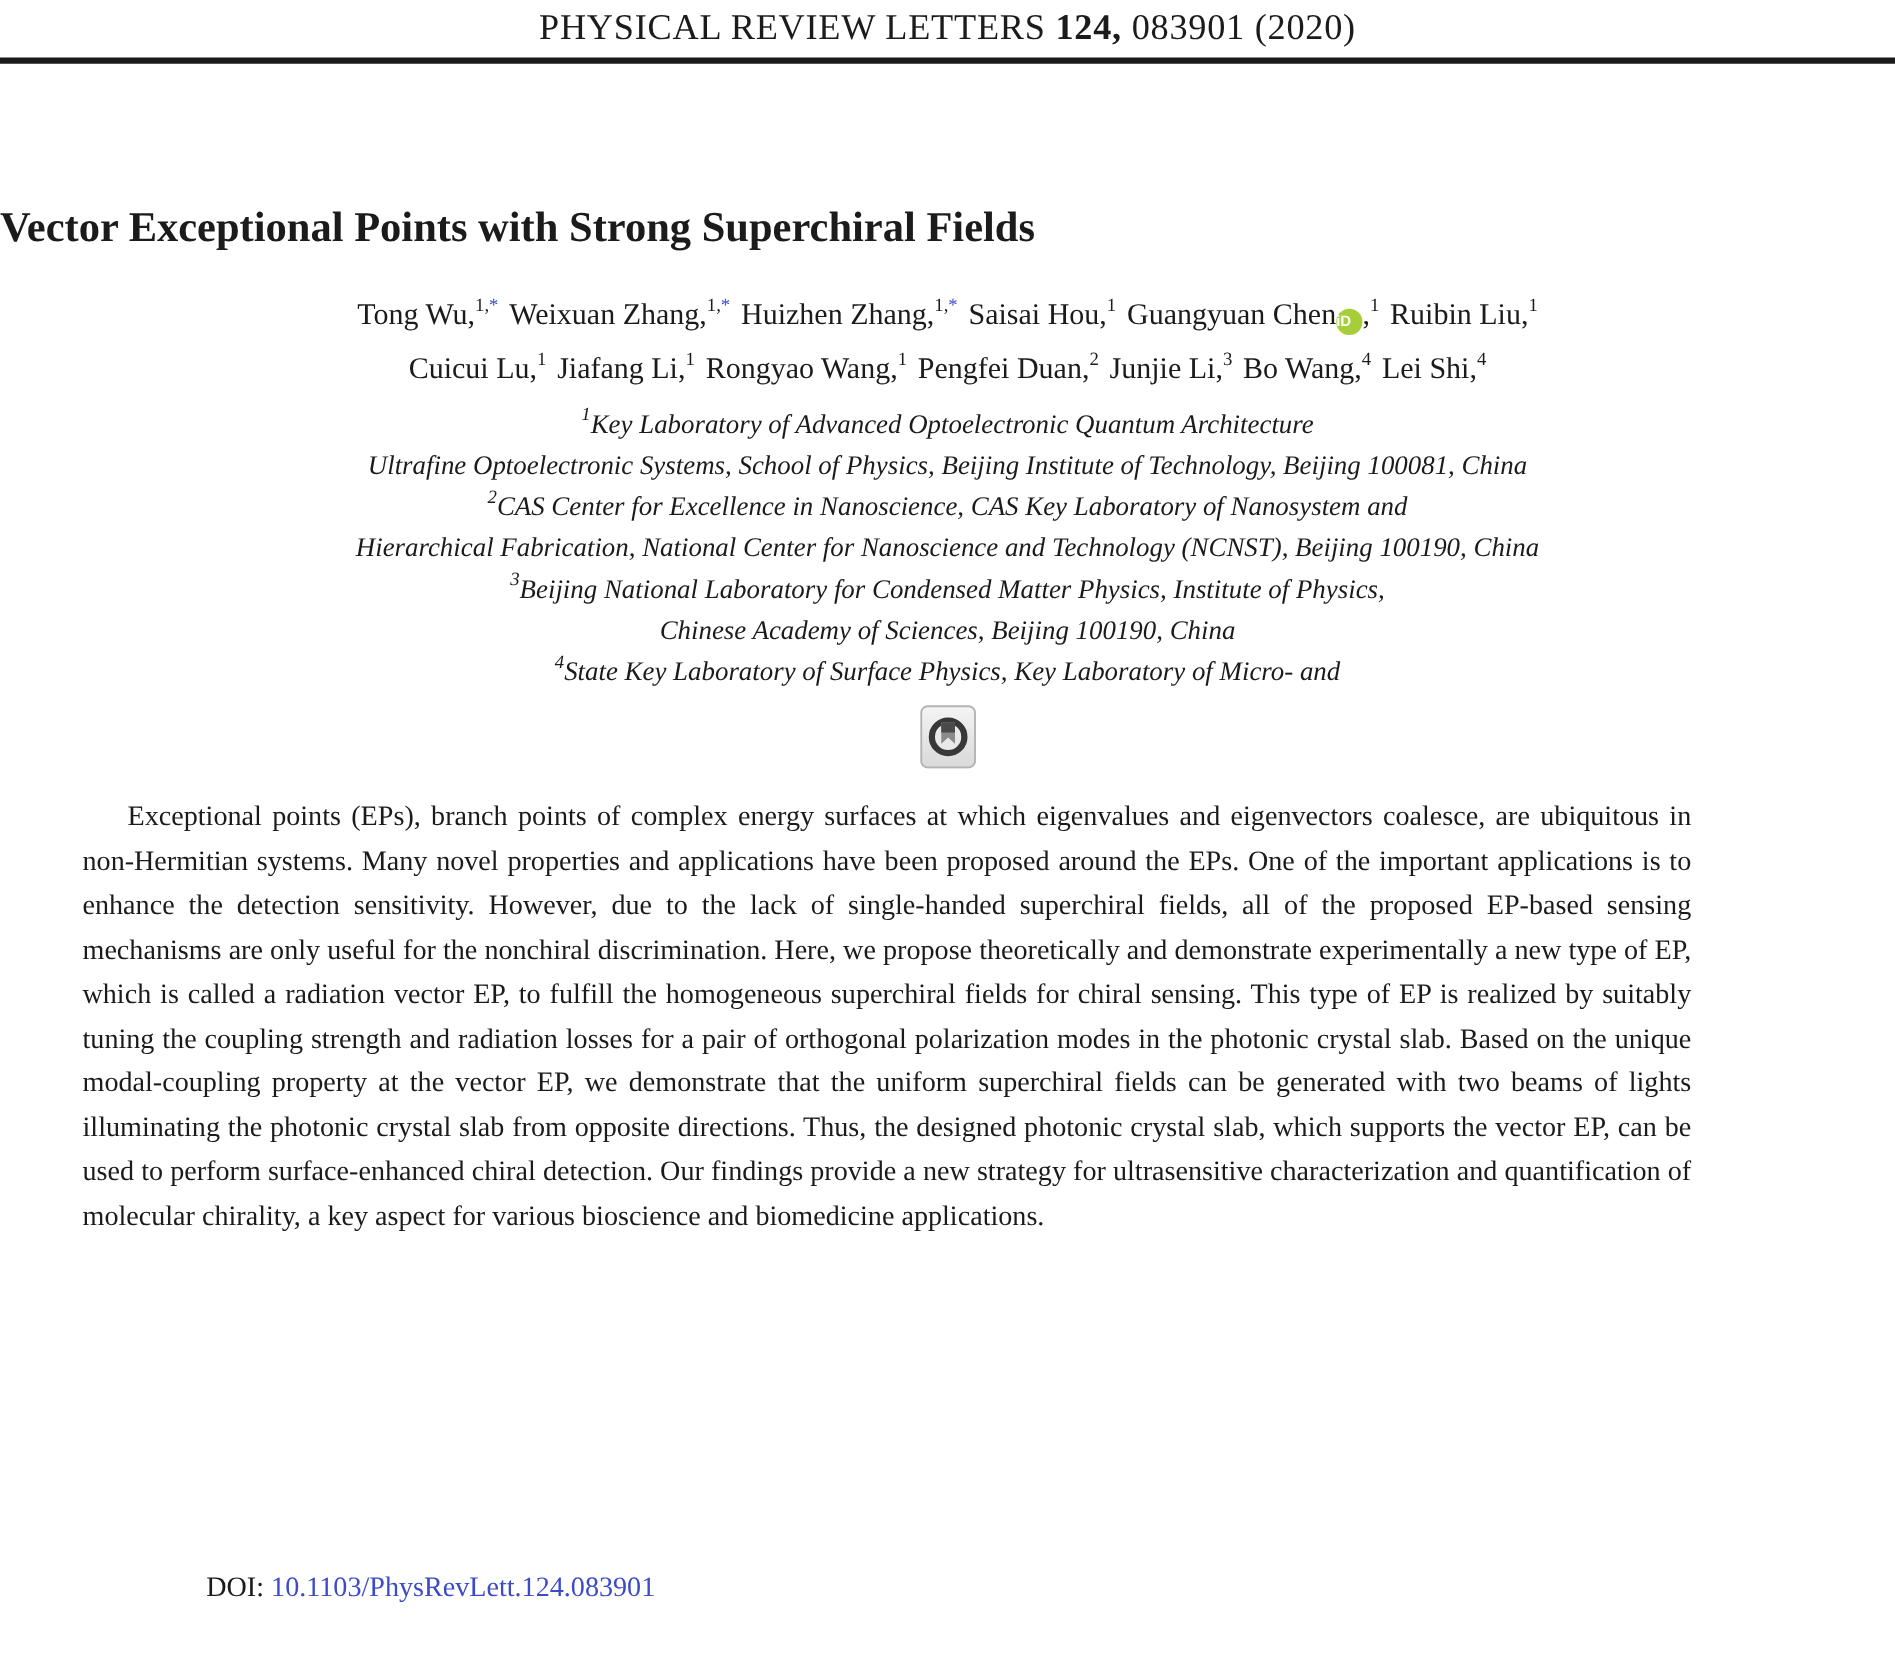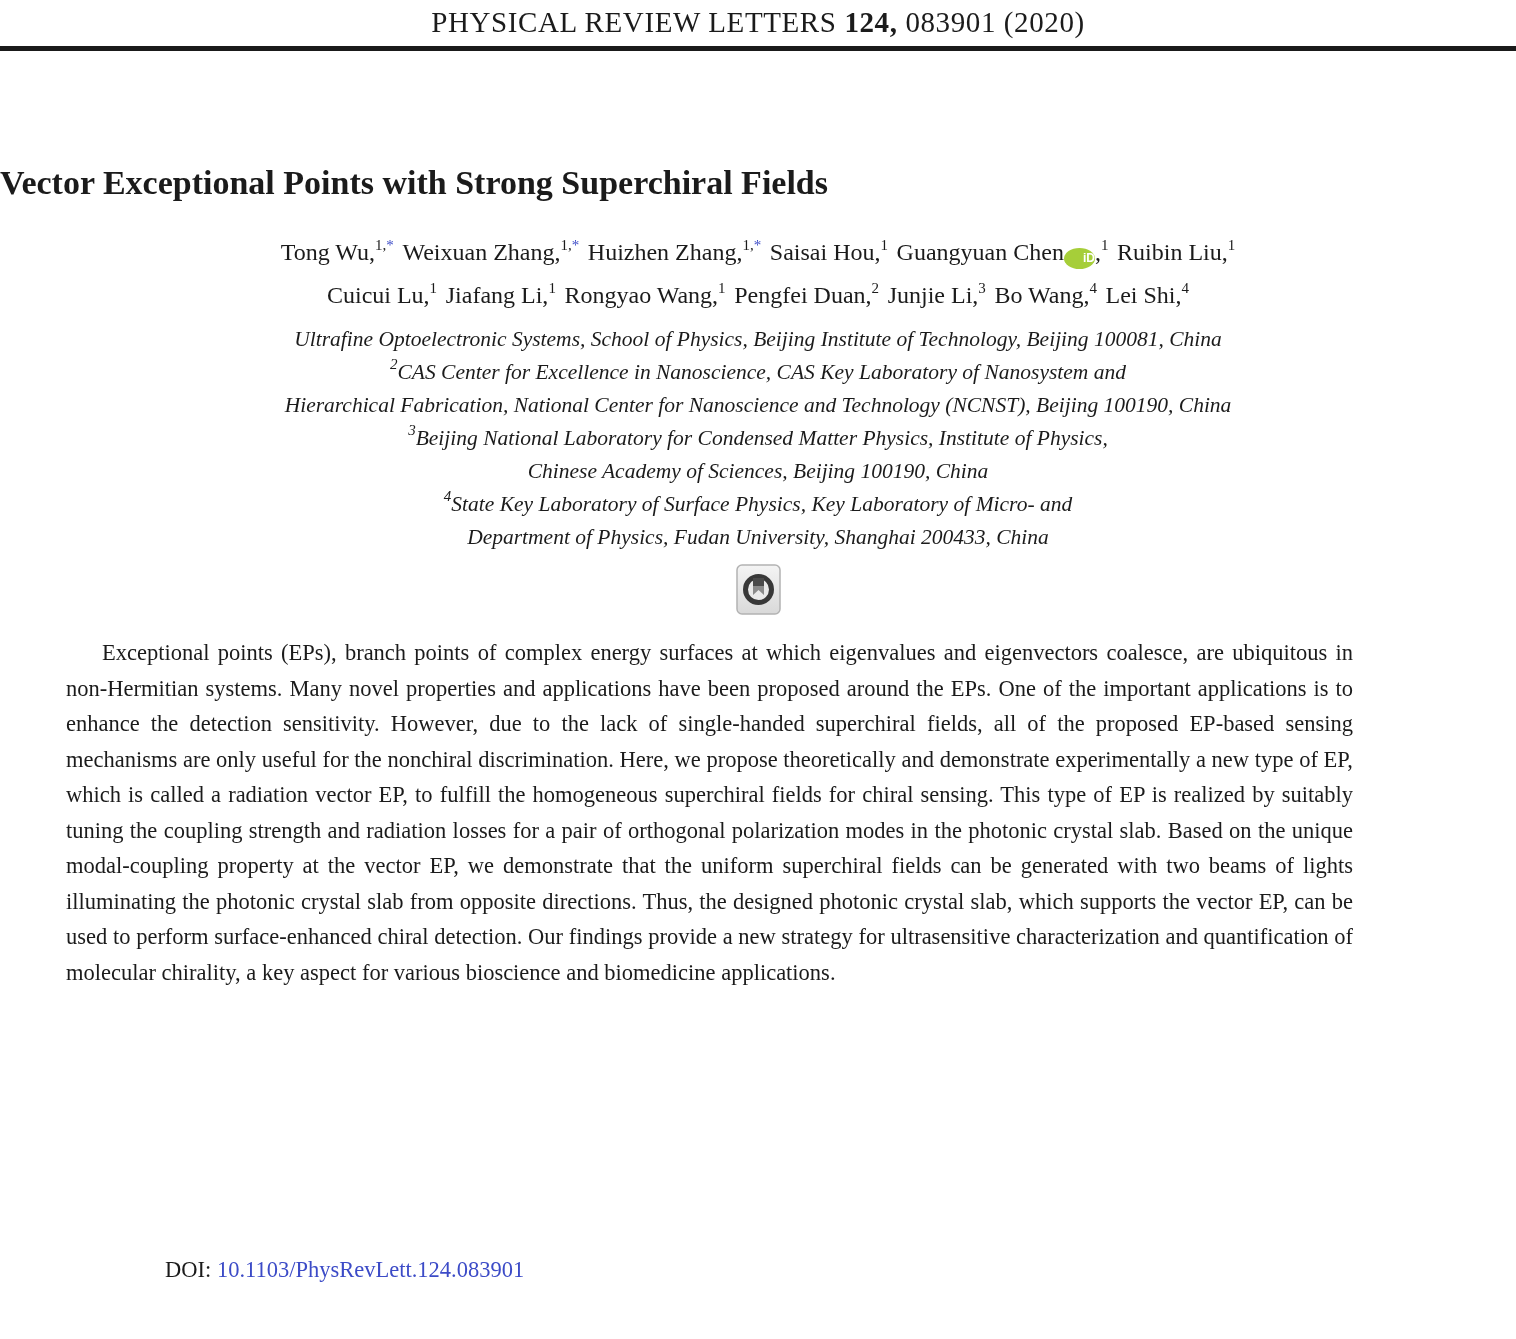--- a/index.html
+++ b/index.html
@@ -42,30 +42,30 @@
   }
   .author { white-space: nowrap; margin: 0 0.18em; }
   .authors sup, .affiliations sup {
     font-size: 15px;
     line-height: 0;
     vertical-align: 10px;
   }
   .blue-mark { color: #3c4bc7; }
   .orcid-icon {
     display: inline-block;
-    width: 31px; height: 21px;
+    width: 21px; height: 21px;
     border-radius: 50%;
     background: #a6ce39;
     color: #ffffff;
     font-family: "Liberation Sans", sans-serif;
     font-style: normal;
     font-weight: bold;
     font-size: 12px;
     line-height: 21px;
-    text-align: right;
+    text-align: left;
     vertical-align: -2px;
   }
   .affiliations {
     margin-top: 6px;
     text-align: center;
     font-style: italic;
     font-size: 21.5px;
     line-height: 33px;
   }
   .received-row {
@@ -110,27 +110,27 @@
   <div class="paper-title">Vector Exceptional Points with Strong Superchiral Fields</div>
 
   <div class="authors">
     <div><span class="author"><span>Tong Wu,</span><sup><span>1,</span><span class="blue-mark">*</span></sup></span><span class="author"><span>Weixuan Zhang,</span><sup><span>1,</span><span class="blue-mark">*</span></sup></span><span class="author"><span>Huizhen Zhang,</span><sup><span>1,</span><span class="blue-mark">*</span></sup></span><span class="author"><span>Saisai Hou,</span><sup><span>1</span></sup></span><span class="author"><span>Guangyuan Chen</span><span class="orcid-icon">iD</span><span>,</span><sup><span>1</span></sup></span><span class="author"><span>Ruibin Liu,</span><sup><span>1</span></sup></span>
     </div>
     <div><span class="author"><span>Cuicui Lu,</span><sup><span>1</span></sup></span><span class="author"><span>Jiafang Li,</span><sup><span>1</span></sup></span><span class="author"><span>Rongyao Wang,</span><sup><span>1</span></sup></span><span class="author"><span>Pengfei Duan,</span><sup><span>2</span></sup></span><span class="author"><span>Junjie Li,</span><sup><span>3</span></sup></span><span class="author"><span>Bo Wang,</span><sup><span>4</span></sup></span><span class="author"><span>Lei Shi,</span><sup><span>4</span></sup></span>
     </div>
   </div>
 
   <div class="affiliations">
+    <div><sup>1</sup><span>Key Laboratory of Advanced Optoelectronic Quantum Architecture</span></div>
     <div><sup></sup><span>Ultrafine Optoelectronic Systems, School of Physics, Beijing Institute of Technology, Beijing 100081, China</span></div>
     <div><sup>2</sup><span>CAS Center for Excellence in Nanoscience, CAS Key Laboratory of Nanosystem and</span></div>
     <div><sup></sup><span>Hierarchical Fabrication, National Center for Nanoscience and Technology (NCNST), Beijing 100190, China</span></div>
     <div><sup>3</sup><span>Beijing National Laboratory for Condensed Matter Physics, Institute of Physics,</span></div>
     <div><sup></sup><span>Chinese Academy of Sciences, Beijing 100190, China</span></div>
     <div><sup>4</sup><span>State Key Laboratory of Surface Physics, Key Laboratory of Micro- and</span></div>
-    <div><sup></sup><span>Department of Physics, Fudan University, Shanghai 200433, China</span></div>
   </div>
 
   <div class="received-row">
     <svg class="crossmark" viewBox="0 0 45 51" xmlns="http://www.w3.org/2000/svg">
       <defs>
         <linearGradient id="cmbg" x1="0" y1="0" x2="0" y2="1">
           <stop offset="0" stop-color="#f4f4f4"></stop>
           <stop offset="1" stop-color="#d9d9d9"></stop>
         </linearGradient>
       </defs>

